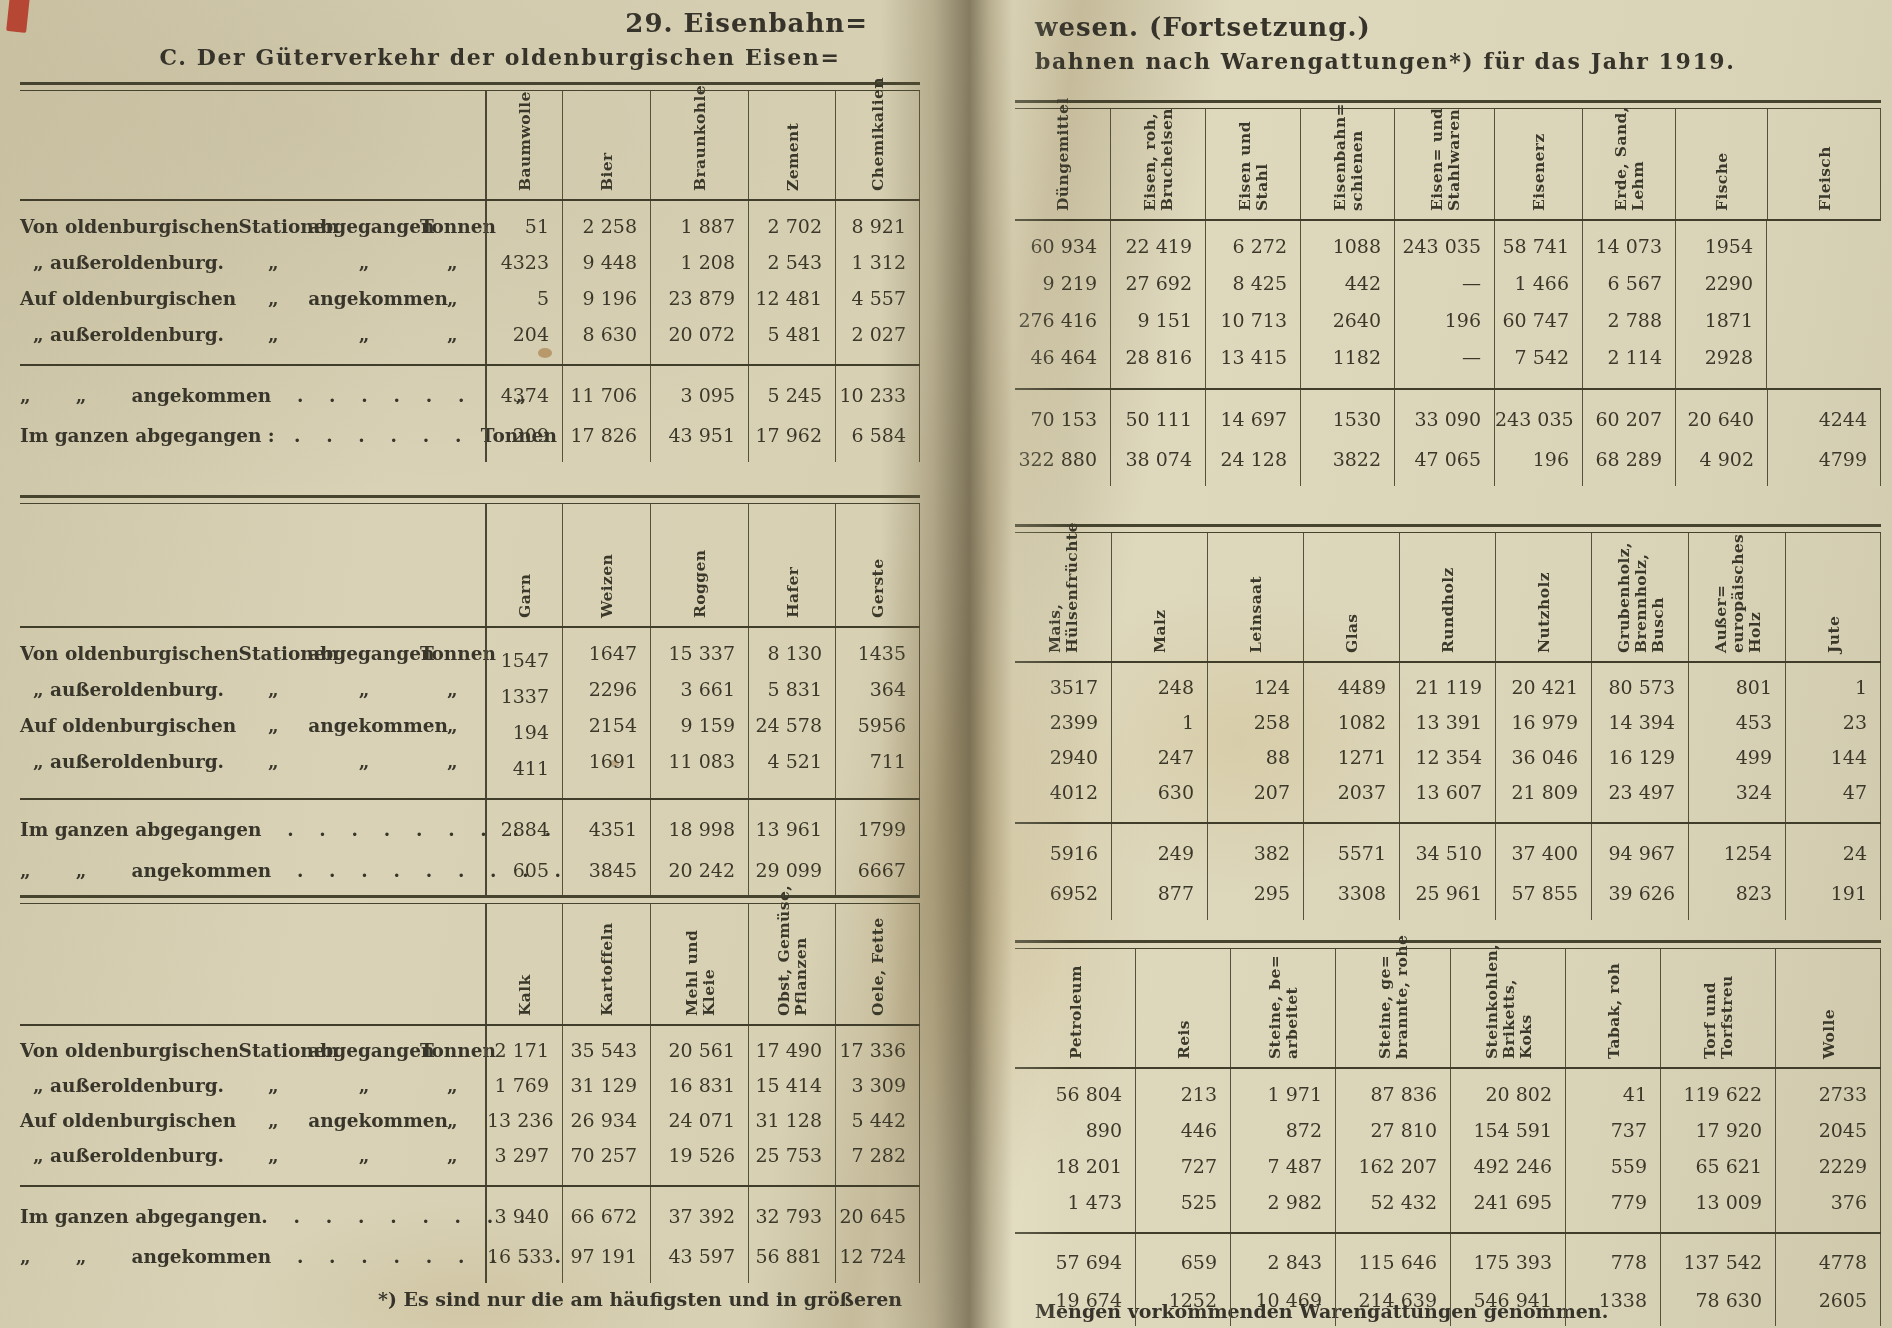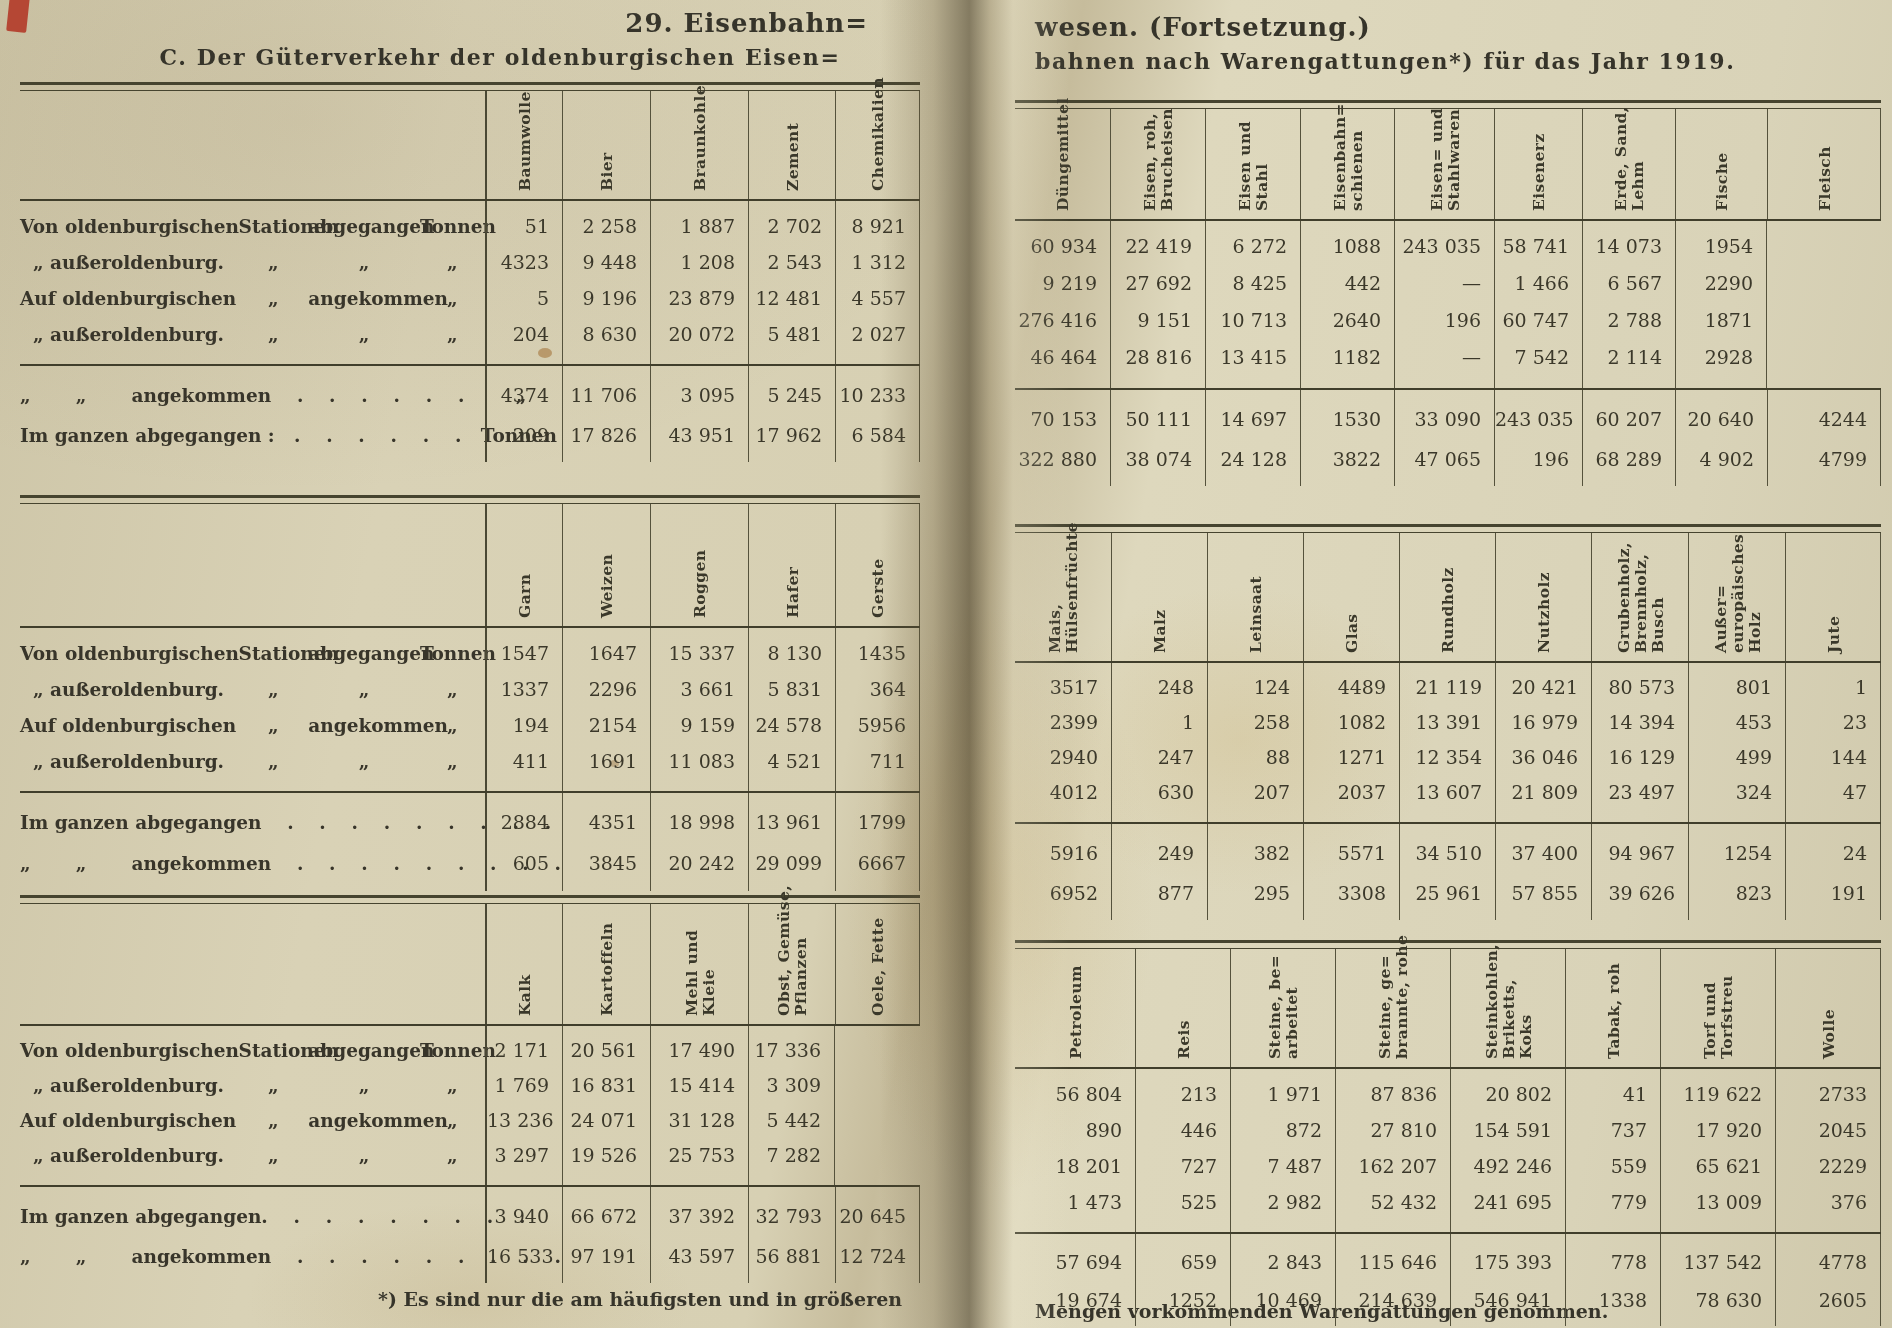--- a/index.html
+++ b/index.html
@@ -214,21 +214,21 @@
               <span class="seg c">„</span>
             </div>
             <div class="labrow" style="height: 36px;">
               <span class="seg">  „ außeroldenburg.</span>
               <span class="seg c">„</span>
               <span class="seg c">„</span>
               <span class="seg c">„</span>
             </div>
           </div>
           <div class="vcol rows blh">
-            <div class="num" style="height: 36px; line-height: 36px;">1547</div>
+            <div class="num" style="height: 36px; line-height: 36px; margin-top: 7px;">1547</div>
             <div class="num" style="height: 36px; line-height: 36px;">1337</div>
             <div class="num" style="height: 36px; line-height: 36px;">194</div>
             <div class="num" style="height: 36px; line-height: 36px;">411</div>
           </div>
           <div class="vcol rows bl">
             <div class="num" style="height: 36px; line-height: 36px;">1647</div>
             <div class="num" style="height: 36px; line-height: 36px;">2296</div>
             <div class="num" style="height: 36px; line-height: 36px;">2154</div>
             <div class="num" style="height: 36px; line-height: 36px;">1691</div>
           </div>
@@ -331,20 +331,26 @@
               <span class="seg c">„</span>
               <span class="seg c">„</span>
               <span class="seg c">„</span>
             </div>
           </div>
           <div class="vcol rows blh">
             <div class="num" style="height: 35px; line-height: 35px;">2 171</div>
             <div class="num" style="height: 35px; line-height: 35px;">1 769</div>
             <div class="num" style="height: 35px; line-height: 35px;">13 236</div>
             <div class="num" style="height: 35px; line-height: 35px;">3 297</div>
+          </div>
+          <div class="vcol rows bl">
+            <div class="num" style="height: 35px; line-height: 35px;">35 543</div>
+            <div class="num" style="height: 35px; line-height: 35px;">31 129</div>
+            <div class="num" style="height: 35px; line-height: 35px;">26 934</div>
+            <div class="num" style="height: 35px; line-height: 35px;">70 257</div>
           </div>
           <div class="vcol rows bl">
             <div class="num" style="height: 35px; line-height: 35px;">20 561</div>
             <div class="num" style="height: 35px; line-height: 35px;">16 831</div>
             <div class="num" style="height: 35px; line-height: 35px;">24 071</div>
             <div class="num" style="height: 35px; line-height: 35px;">19 526</div>
           </div>
           <div class="vcol rows bl">
             <div class="num" style="height: 35px; line-height: 35px;">17 490</div>
             <div class="num" style="height: 35px; line-height: 35px;">15 414</div>

